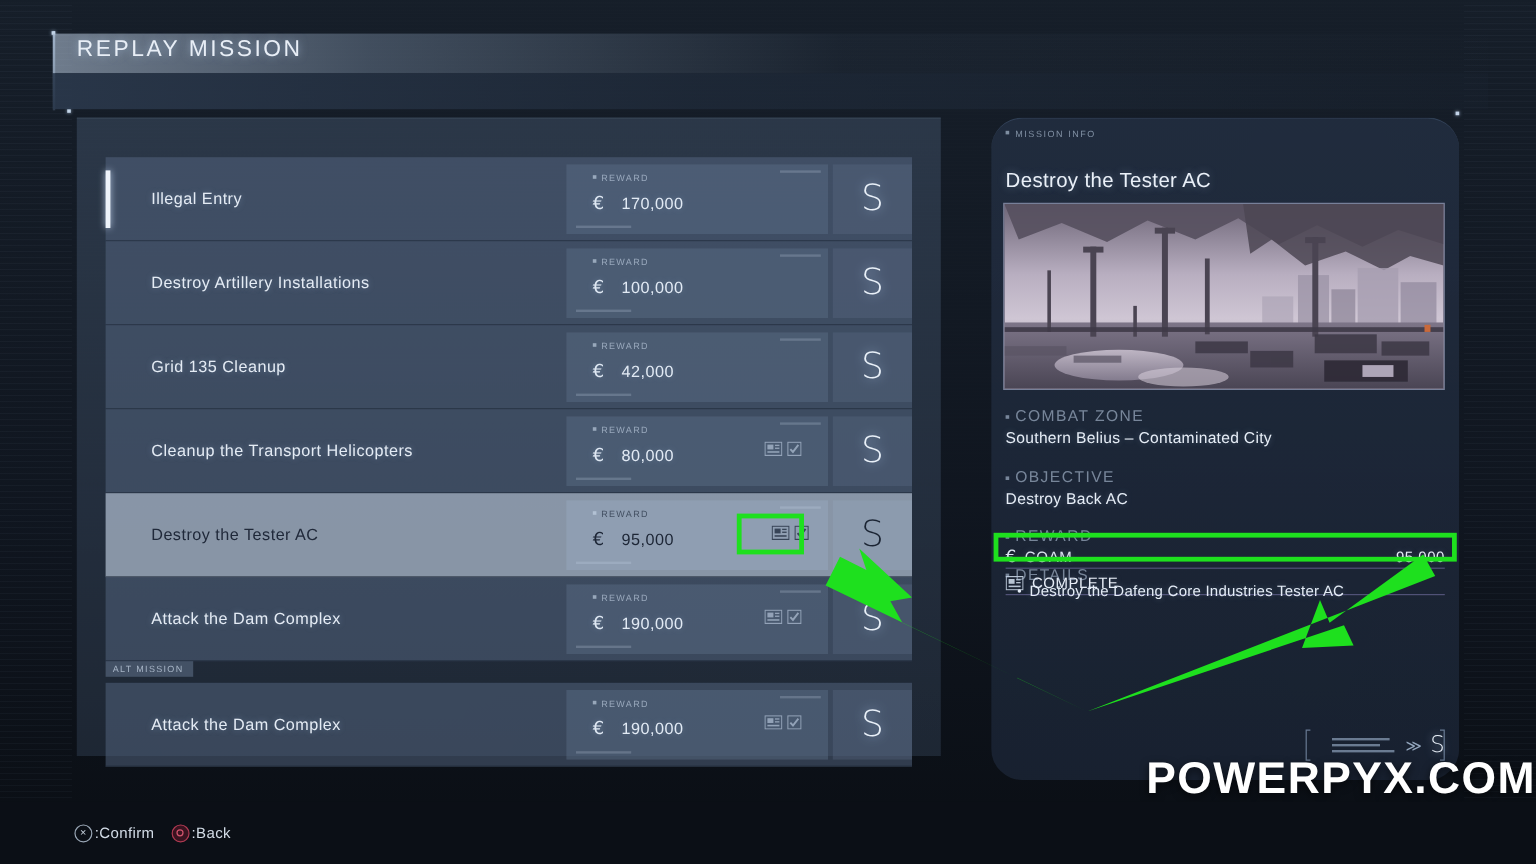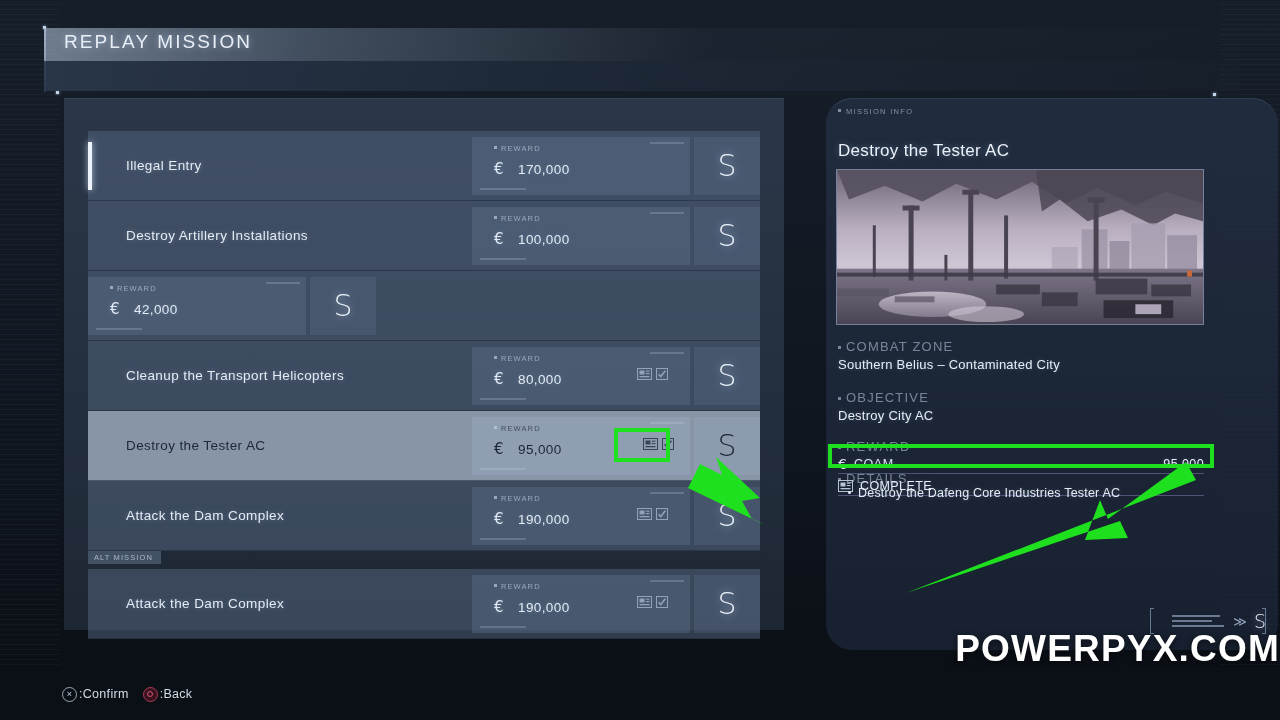--- a/index.html
+++ b/index.html
@@ -156,21 +156,21 @@
   }
   .rank-letter {
     font-size: 30px; color: #e9f0f8; font-weight: 300;
     text-shadow: 0 0 9px rgba(180,210,245,0.75);
     font-family: "DejaVu Sans", sans-serif;
   }
 
   
   #info-panel {
     position: absolute; left: 826px; top: 98px;
-    width: 452px; height: 552px;
+    width: 390px; height: 552px;
     background: linear-gradient(180deg, rgba(36,48,68,0.78) 0%, rgba(28,38,55,0.78) 100%);
     border-top: 1px solid rgba(120,150,185,0.22);
     border-radius: 26px;
   }
   .panel-head {
     position: absolute; left: 12px; top: 8px;
     font-size: 7.5px; letter-spacing: 1.3px; color: rgba(190,208,228,0.6);
   }
   .panel-head .sq {
     display: inline-block; width: 3px; height: 3px;
@@ -352,20 +352,21 @@
           <div class="reward-box">
             <div class="r-label"><span class="sq"></span>REWARD</div>
             <div class="euro">€</div>
             <div class="r-amount">100,000</div>
           </div>
           <div class="rank-box">
             <span class="rank-letter">S</span>
           </div>
         </div>
         <div class="mission-row">
+          <div class="m-name">Grid 135 Cleanup</div>
           <div class="reward-box">
             <div class="r-label"><span class="sq"></span>REWARD</div>
             <div class="euro">€</div>
             <div class="r-amount">42,000</div>
           </div>
           <div class="rank-box">
             <span class="rank-letter">S</span>
           </div>
         </div>
         <div class="mission-row">
@@ -540,21 +541,21 @@
       </svg>
     </div>
 
     <div class="field" style="top:240px;">
       <div class="f-label"><span class="sq"></span><span>COMBAT ZONE</span></div>
       <div class="f-value">Southern Belius – Contaminated City</div>
     </div>
 
     <div class="field" style="top:291px;">
       <div class="f-label"><span class="sq"></span><span>OBJECTIVE</span></div>
-      <div class="f-value">Destroy City AC</div>
+      <div class="f-value">Destroy Back AC</div>
     </div>
 
     <div class="field" style="top:340px;">
       <div class="f-label"><span class="sq"></span><span>REWARD</span></div>
     </div>
 
     <div id="reward-rows">
         <div class="reward-line" style="top: 355px;">
           <span class="rl-euro">€</span>
           <span class="rl-name">COAM</span>

